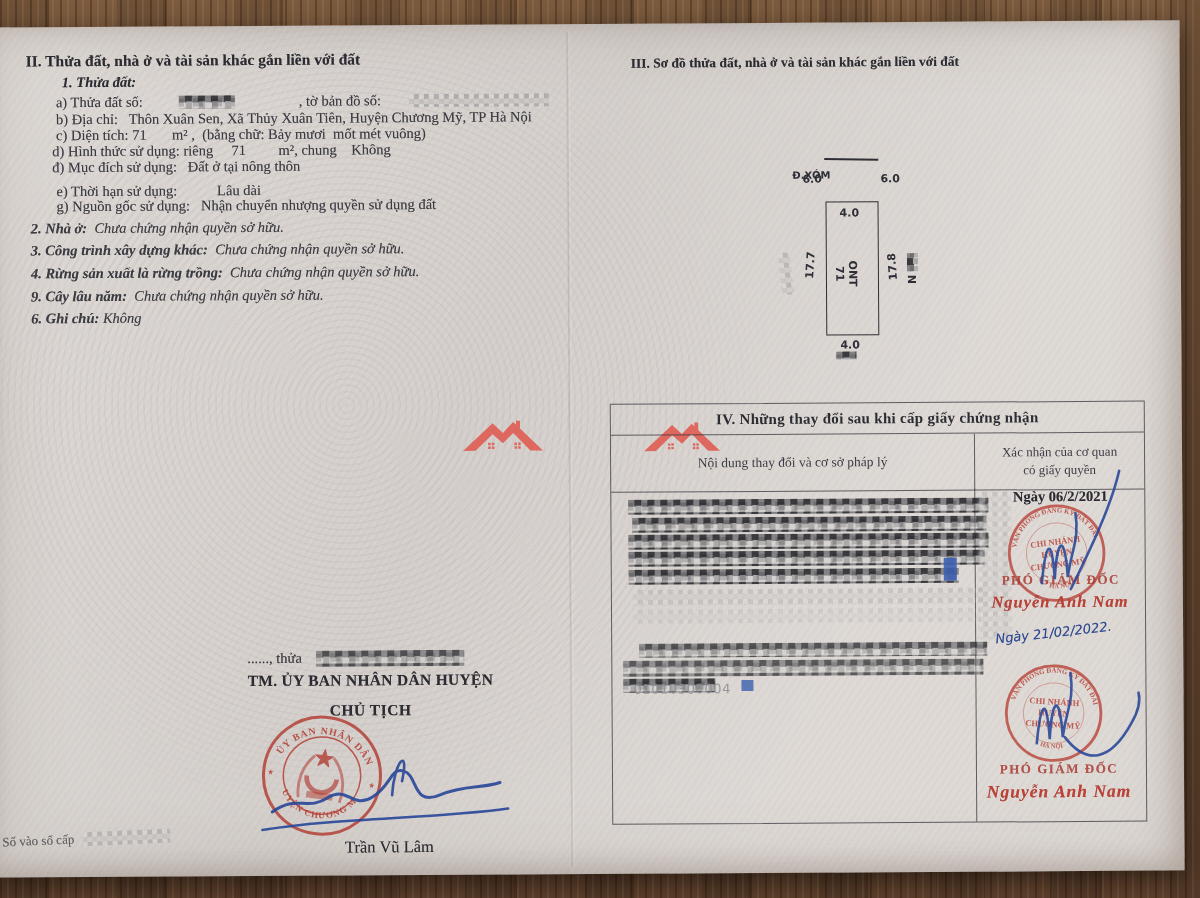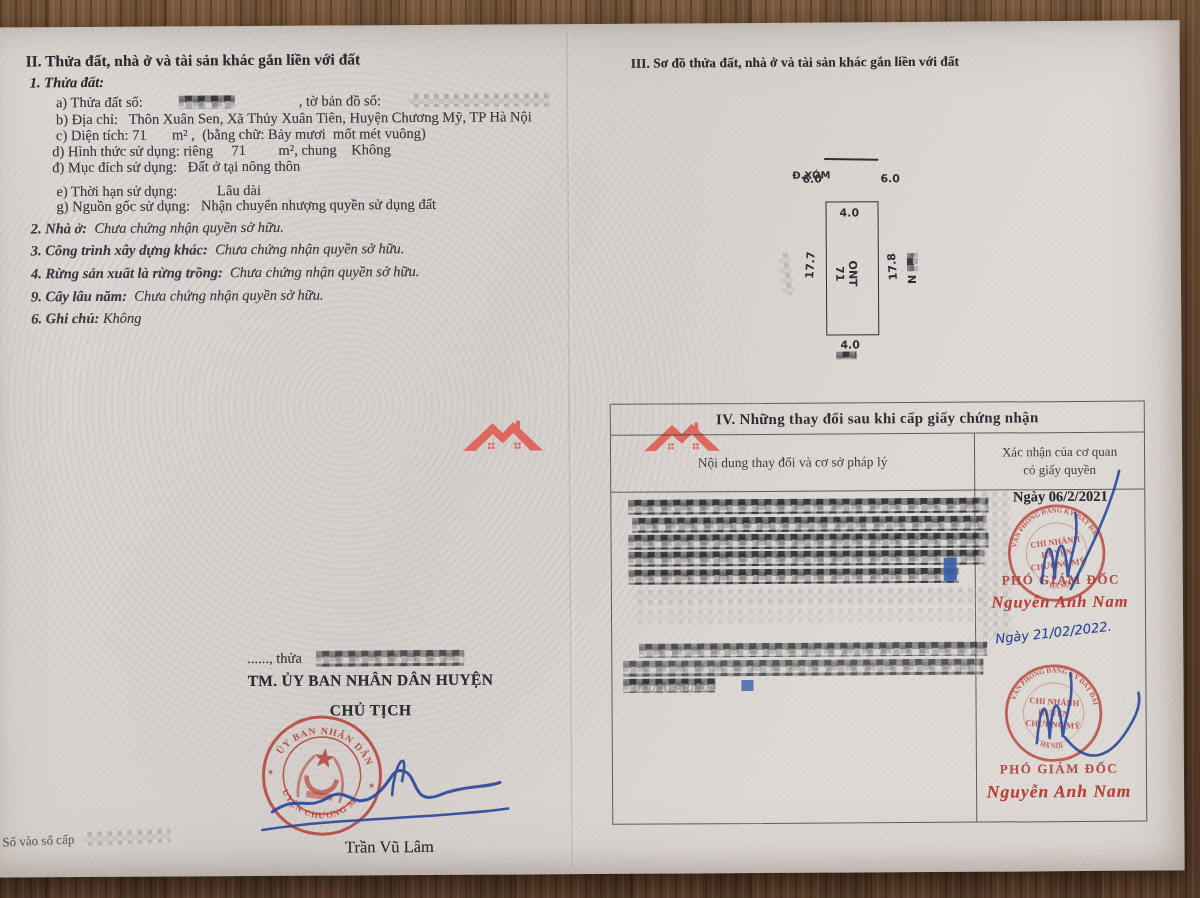--- a/index.html
+++ b/index.html
@@ -57,31 +57,31 @@
   .red{color:#b23b31;}
   .script{font-style:italic;font-weight:bold;color:#c13f33;letter-spacing:1px;}
   .hw{font-family:"DejaVu Sans",sans-serif;}
   .blue-hw{color:#2c4a9a;font-style:italic;}
   .stamp{position:absolute;}
   .sig{position:absolute;pointer-events:none;}
   .center{text-align:center;}
   .logo{position:absolute;opacity:.88;}
   .diagram-rect{position:absolute;left:835px;top:179px;width:51px;height:132px;border:1.6px solid #2e2e34;}
   .dnum{position:absolute;font-family:"DejaVu Sans",sans-serif;font-weight:bold;font-size:11px;color:#2e2e36;}
-  .serial{position:absolute;color:#8c8c93;font-size:11px;letter-spacing:.6px;opacity:.85;font-family:"DejaVu Sans",sans-serif;font-style:italic;}
+  .serial{position:absolute;color:#8c8c93;font-size:13px;letter-spacing:.6px;opacity:.85;font-family:"DejaVu Sans",sans-serif;}
 </style>
 </head>
 <body>
 
 <div class="paper">
   <div class="guilloche"></div>
   <div class="fold"></div>
 
   <div class="t b dark" style="left:36px;top:25px;font-size:15.5px;">II. Thửa đất, nhà ở và tài sản khác gắn liền với đất</div>
-  <div class="t b i dark" style="left:40px;top:47px;">1. Thửa đất:</div>
+  <div class="t b i dark" style="left:72px;top:47px;">1. Thửa đất:</div>
 
   <div class="t" style="left:66px;top:67px;display:flex;align-items:center;">
     <span>a) Thửa đất số:</span>
     <span class="mosaic" style="display:inline-block;width:56px;height:13px;margin-left:36px;"></span>
     <span style="margin-left:64px;">, tờ bản đồ số:</span>
     <span class="mosaic-light" style="display:inline-block;width:140px;height:13px;margin-left:28px;"></span>
   </div>
   <div class="t" style="left:66px;top:84px;">b) Địa chỉ:   Thôn Xuân Sen, Xã Thủy Xuân Tiên, Huyện Chương Mỹ, TP Hà Nội</div>
   <div class="t" style="left:66px;top:100px;">c) Diện tích: 71       m² ,  (bằng chữ: Bảy mươi  mốt mét vuông)</div>
   <div class="t" style="left:62px;top:116px;">d) Hình thức sử dụng: riêng     71         m², chung    Không</div>

